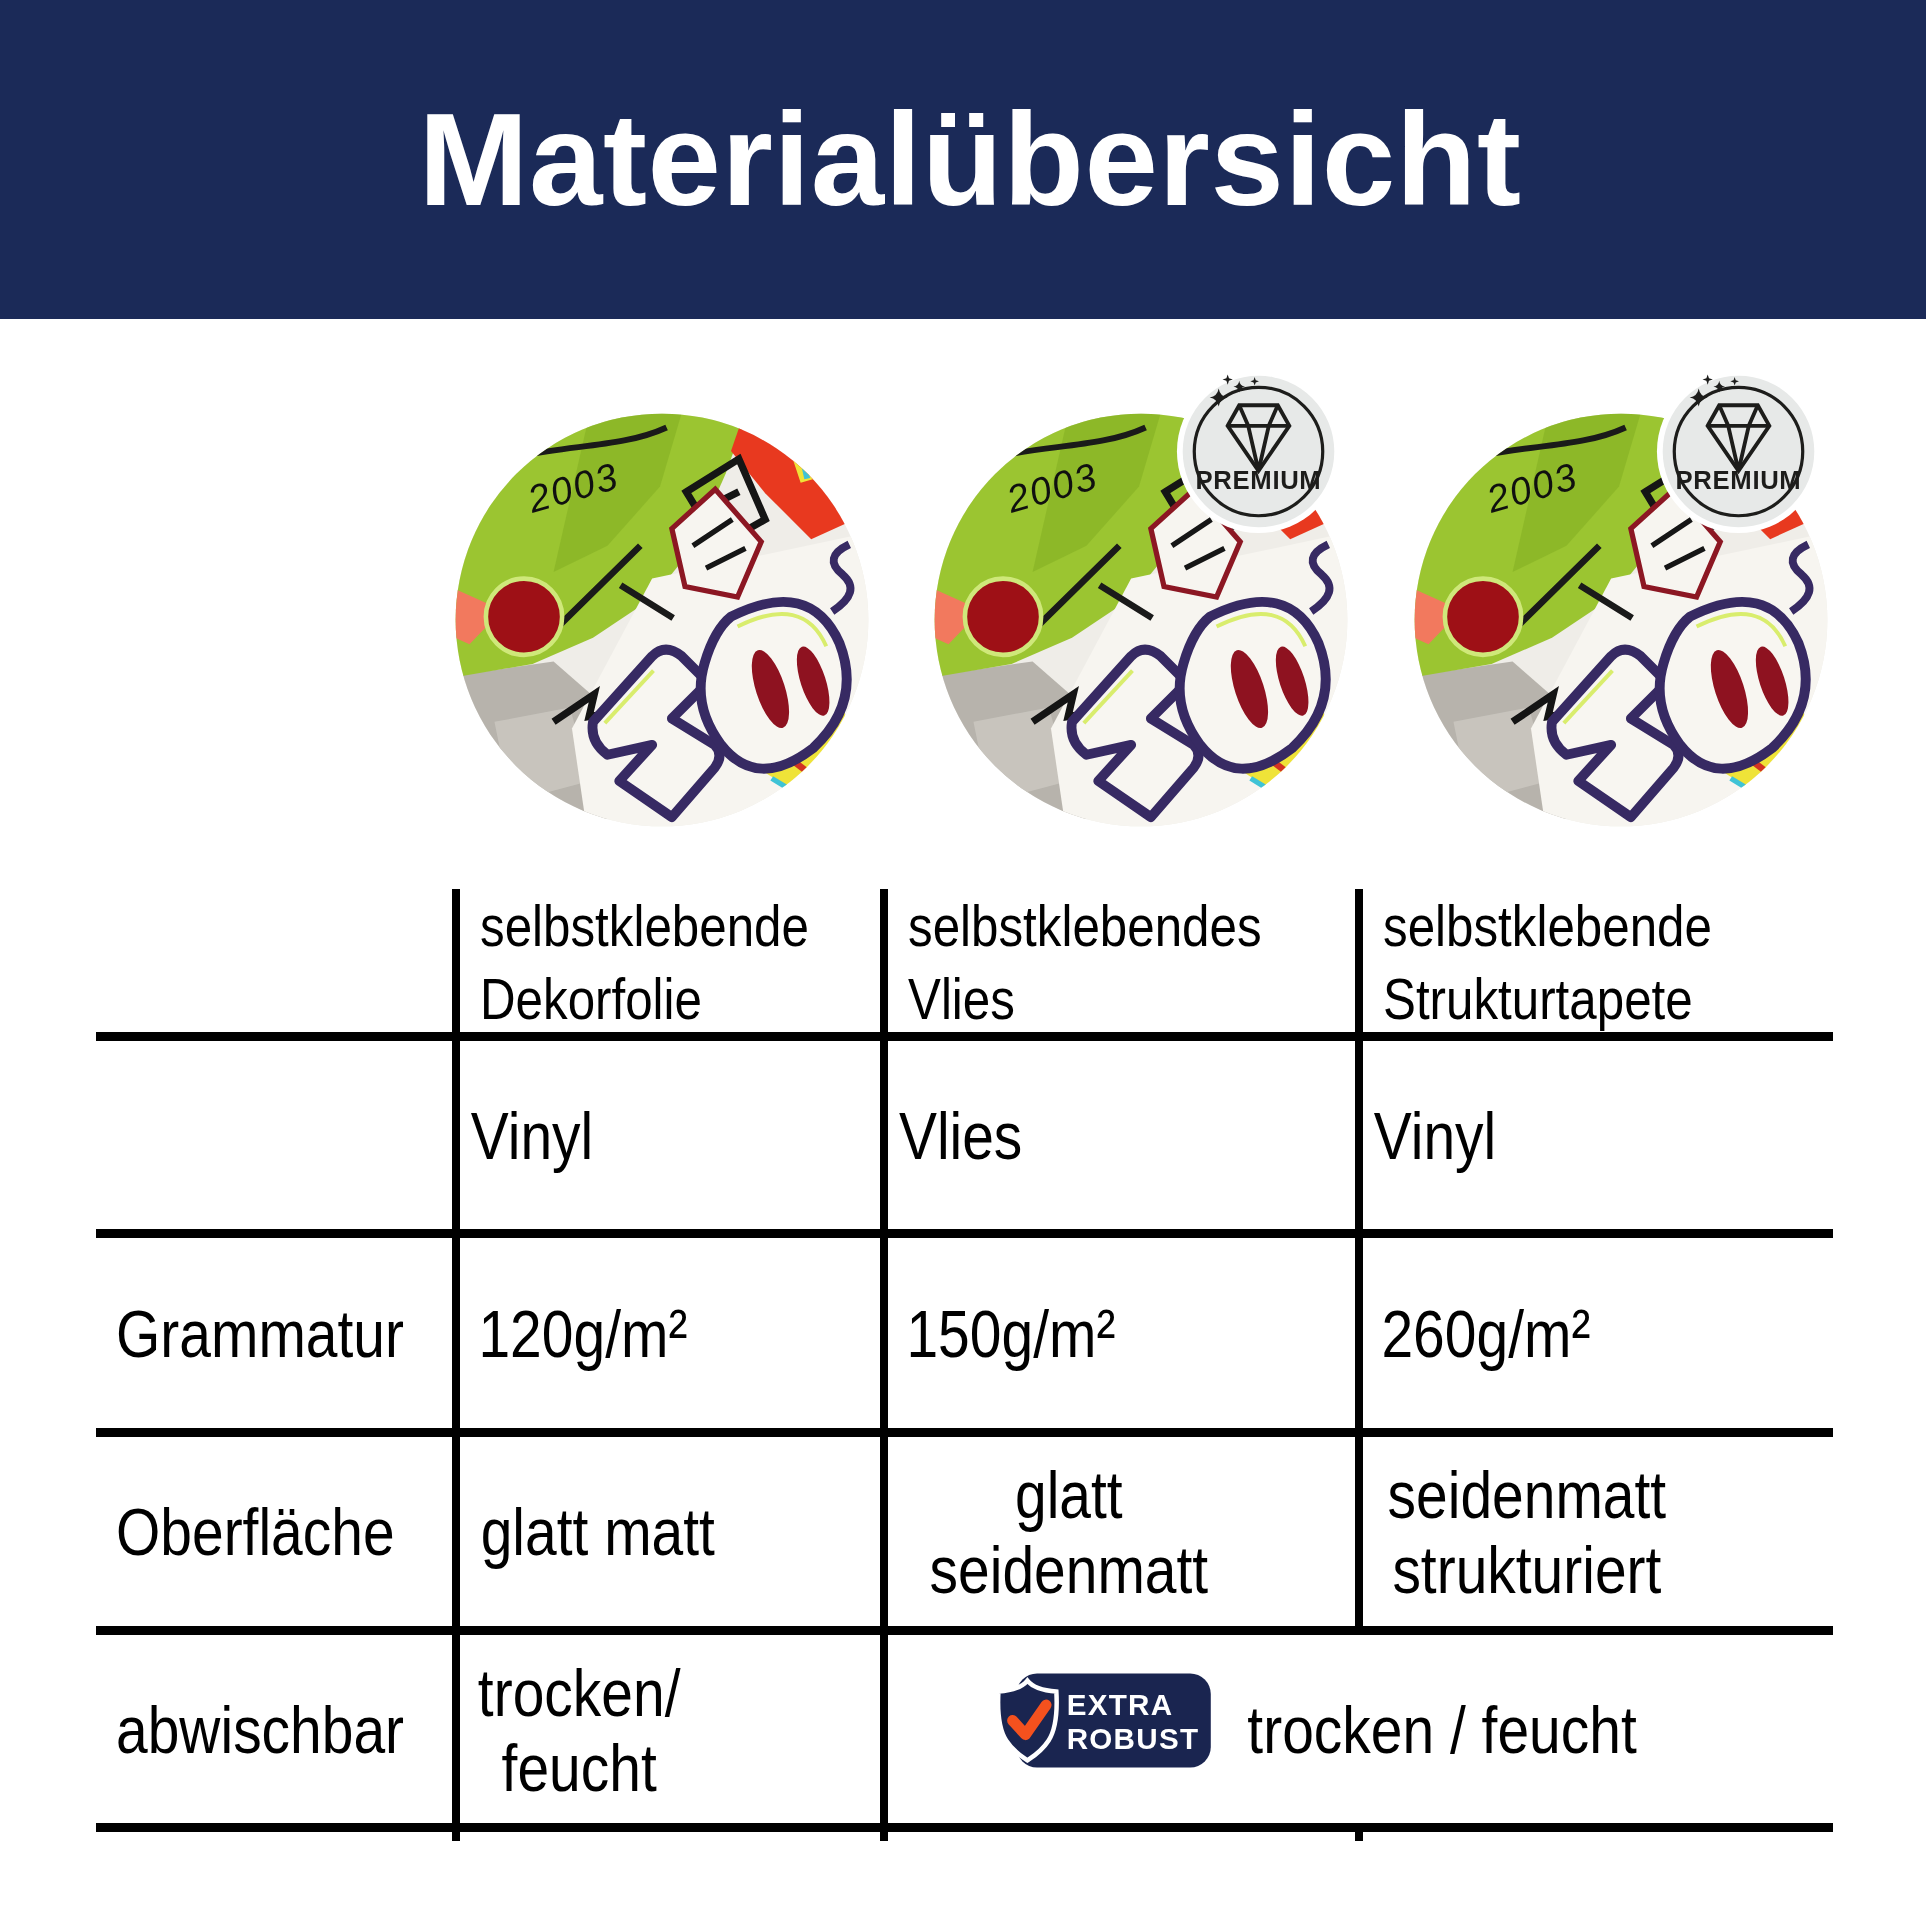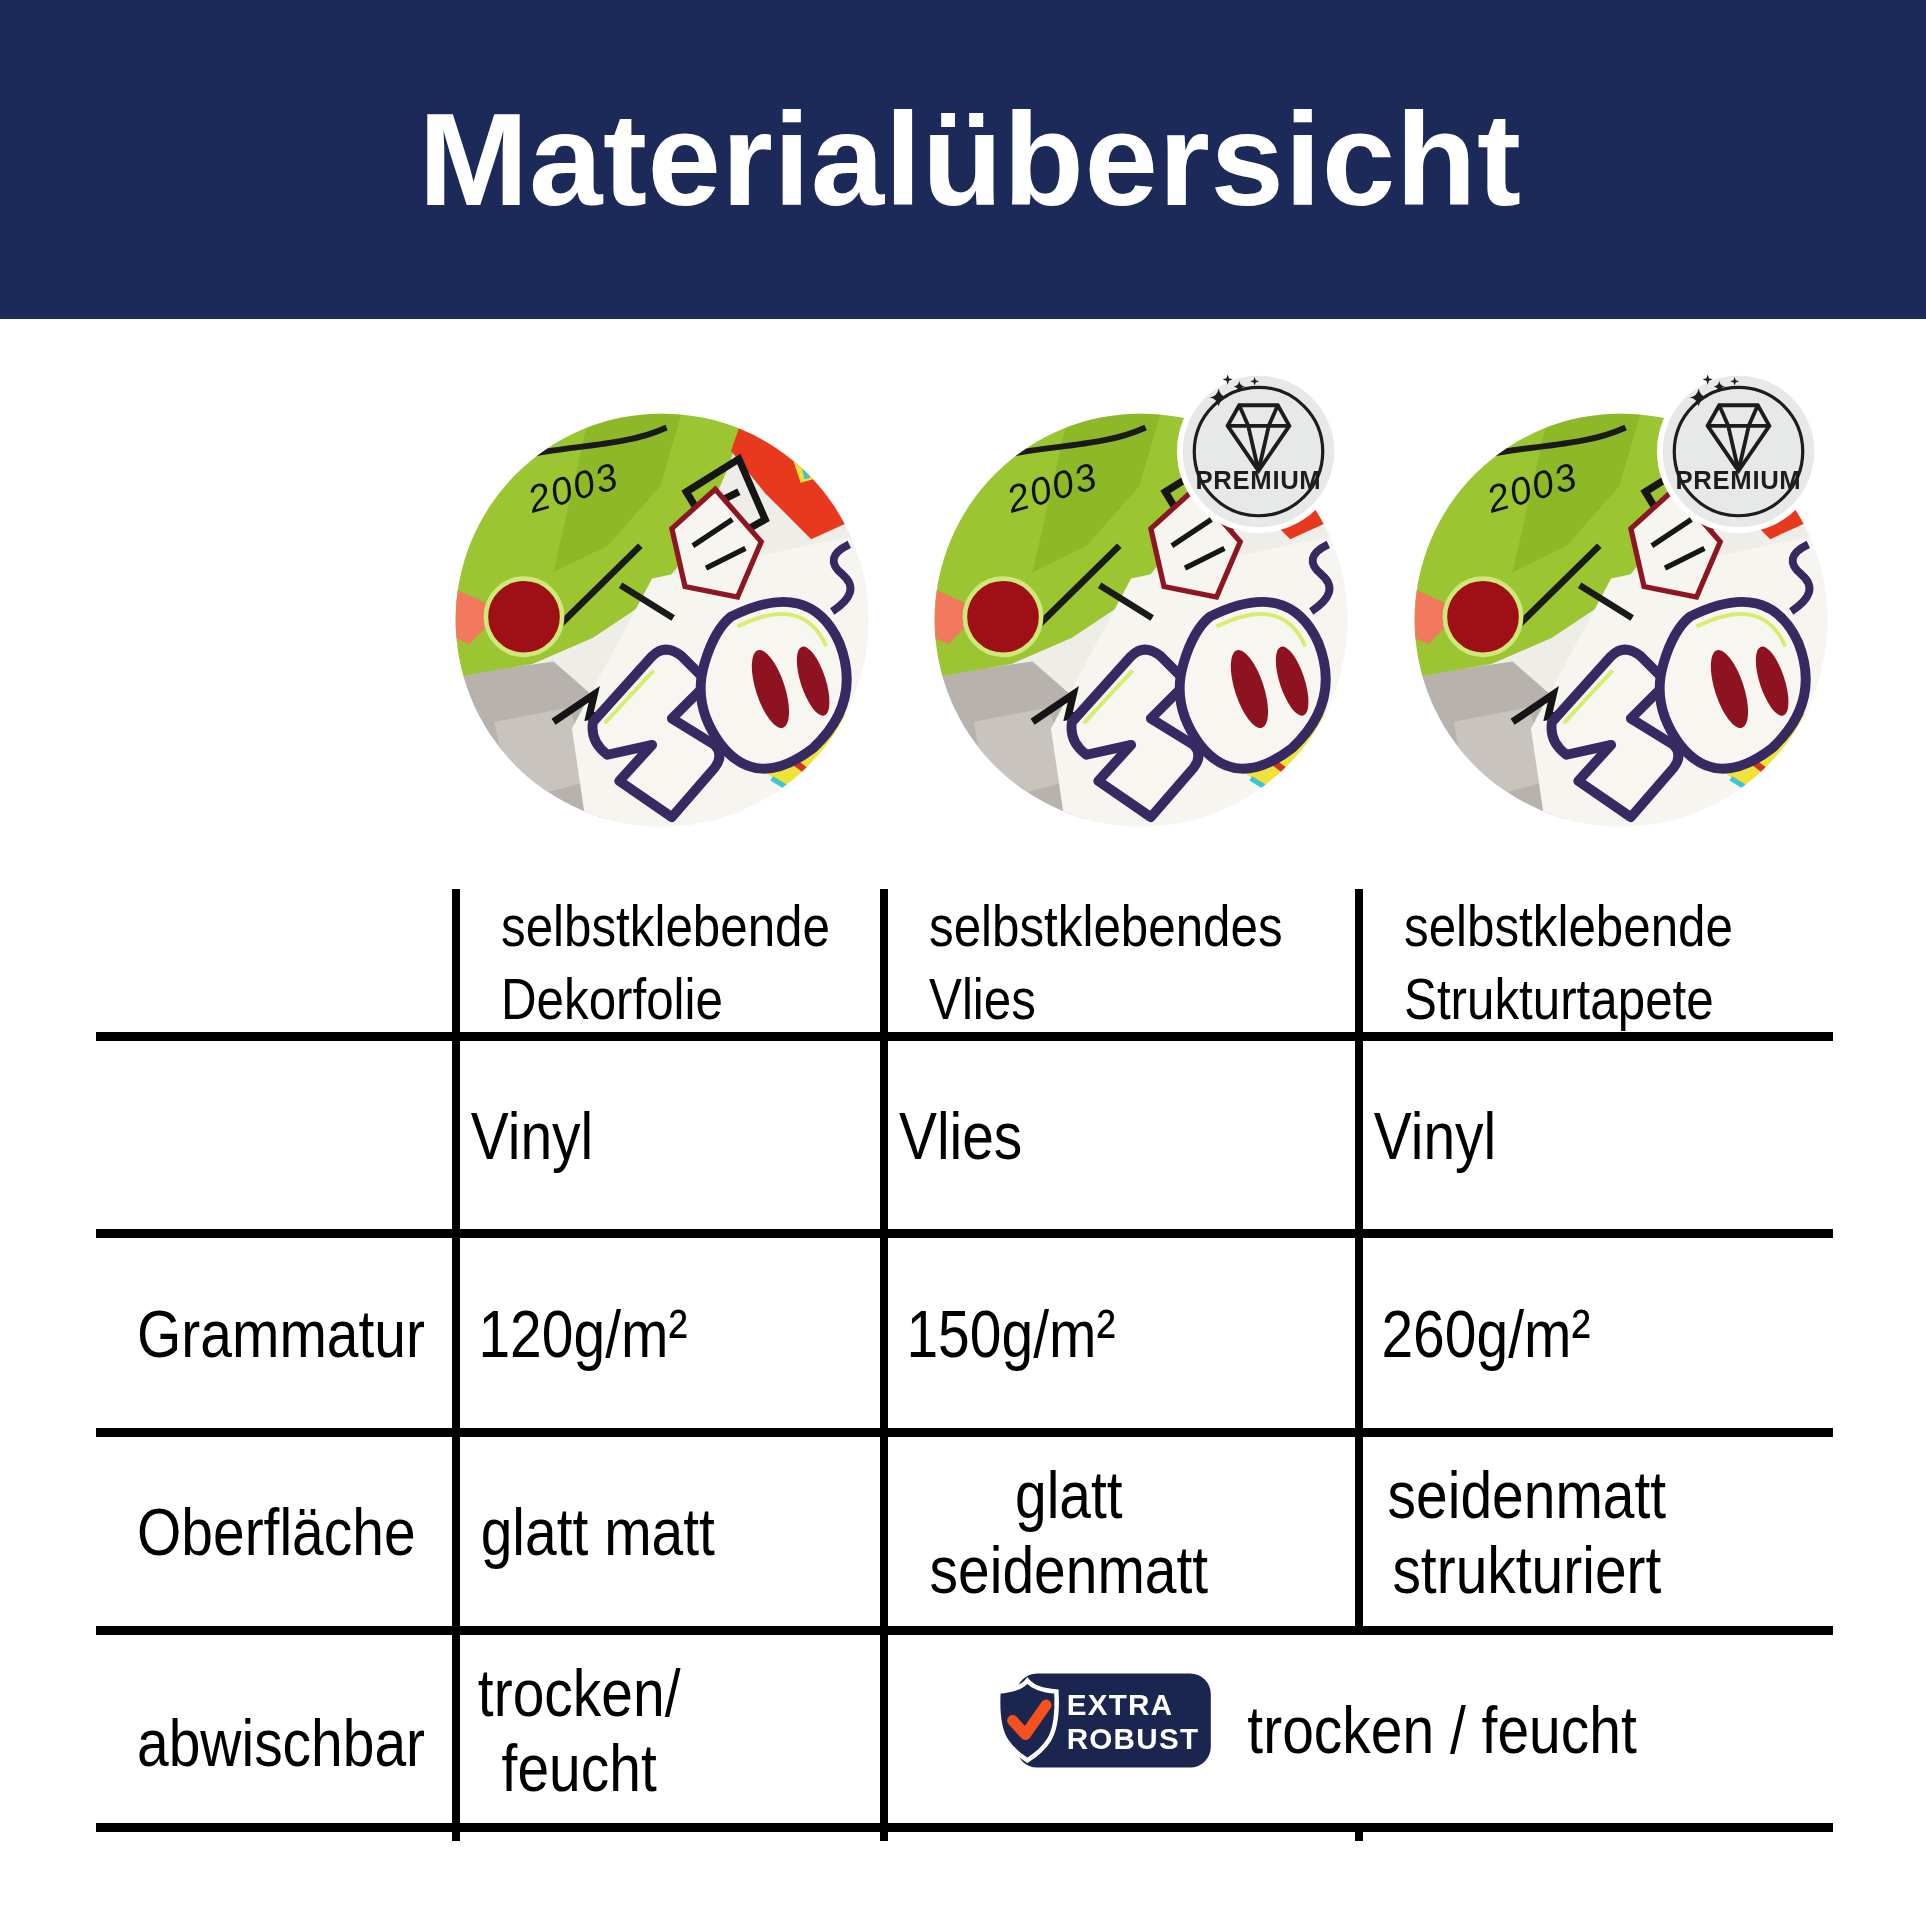--- a/index.html
+++ b/index.html
@@ -12,21 +12,21 @@
   
   .product{position:absolute;top:413px;width:414px;height:414px;}
   .product .art{position:absolute;left:0;top:0;width:414px;height:414px;}
   .premium-badge{position:absolute;left:241px;top:-45px;width:167px;height:167px;}
   
   .hline{position:absolute;left:96px;width:1737px;height:9px;background:#000;}
   .vline{position:absolute;width:7.7px;background:#000;}
   
   .cell{position:absolute;display:flex;align-items:center;}
   .cell.center{justify-content:flex-start;text-align:center;}
-  .cell.left{justify-content:flex-start;text-align:left;padding-left:41px;box-sizing:border-box;}
+  .cell.left{justify-content:flex-start;text-align:left;padding-left:20px;box-sizing:border-box;}
   .cell .tx{display:inline-block;transform:scaleX(.85);}
   .cell.center .tx{transform-origin:center center;}
   .cell.left .tx{transform-origin:left center;}
   .hdr{font-size:58px;line-height:73px;font-weight:400;}
   .body-tx{font-size:67px;line-height:75px;font-weight:400;}
   .robust-badge{position:absolute;left:992px;top:1669px;width:222px;height:103px;}
 </style>
 </head>
 <body>
 
@@ -191,21 +191,21 @@
       <span style="display:block">seidenmatt</span>
     </span>
   </div>
   <div class="cell center body-tx" style="left:1363px;top:1437px;width:469px;height:189px;">
     <span class="tx">
       <span style="display:block">seidenmatt</span>
       <span style="display:block">strukturiert</span>
     </span>
   </div>
 
-  <div class="cell left body-tx" style="left:96px;top:1635px;width:356px;height:189px;margin-top:13px;">
+  <div class="cell left body-tx" style="left:96px;top:1635px;width:356px;height:189px;">
     <span class="tx">abwischbar</span>
   </div>
   <div class="cell center body-tx" style="left:460px;top:1635px;width:421px;height:189px;">
     <span class="tx">
       <span style="display:block">trocken/</span>
       <span style="display:block">feucht</span>
     </span>
   </div>
 
   <svg class="robust-badge" viewBox="0 0 345 160">

